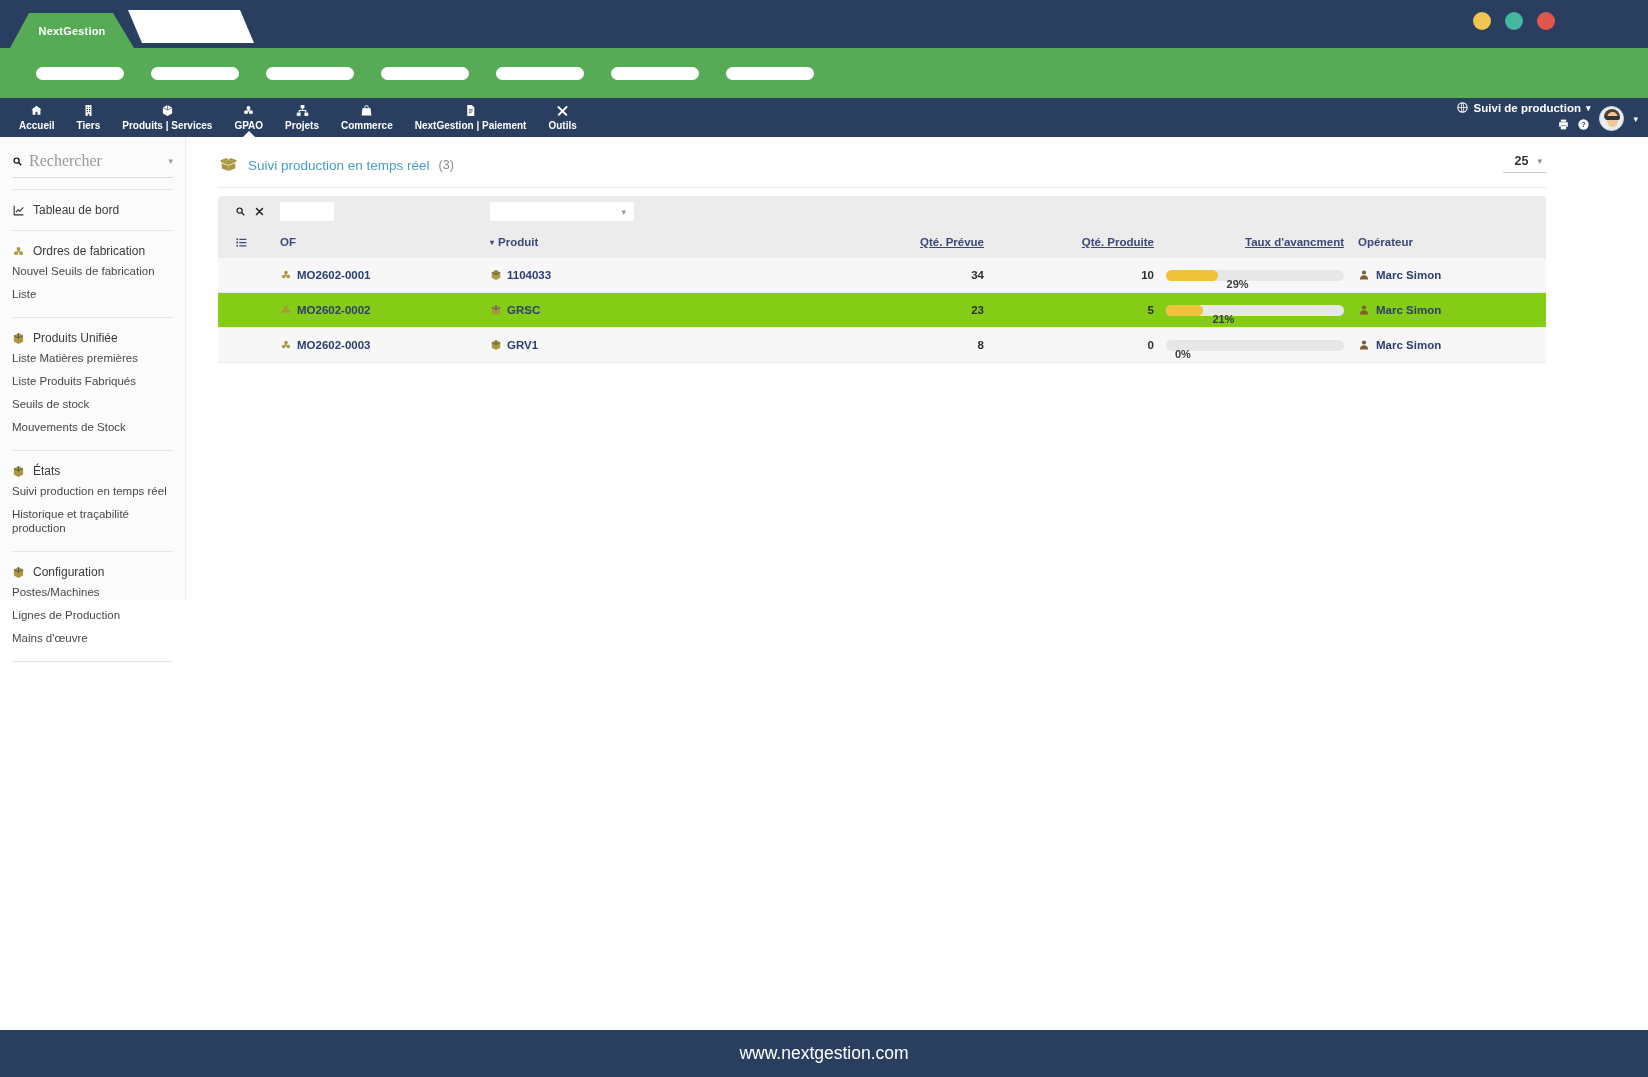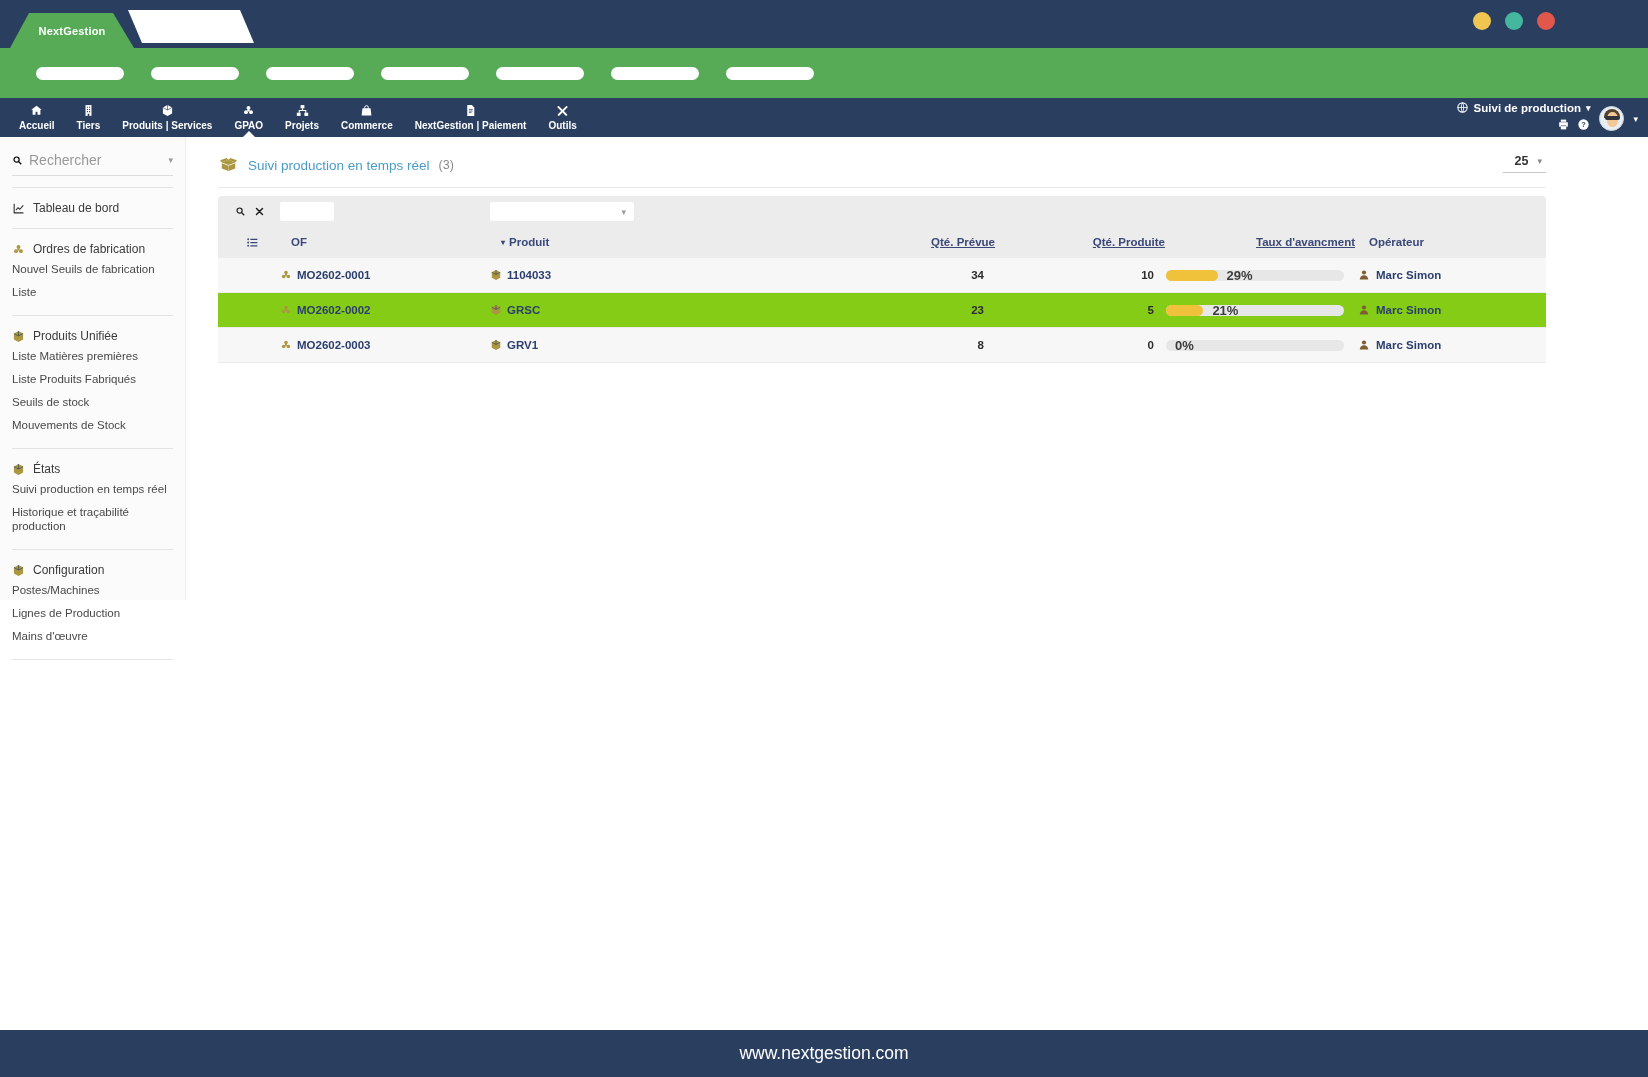--- a/index.html
+++ b/index.html
@@ -57,22 +57,22 @@
   .av-caret{margin-top:13px;}
 
   
   .content{display:flex; height:893px; background:#fff;}
 
   .sidebar{width:186px; min-width:186px; background:#fbfbfb; border-right:1px solid #ededed;
     height:463px; padding-top:15px; font-size:11.5px;}
   .s-search{margin:0 12px; display:flex; align-items:center; gap:6px;
     border-bottom:1px solid #dcdcdc; padding-bottom:7px;}
   .s-search svg{width:11px; height:11px; fill:none; stroke:#777;}
-  .s-search input{border:none; outline:none; background:transparent; font-size:14px;
-    color:#555; width:112px; font-family:Liberation Sans, sans-serif;}
+  .s-search input{border:none; outline:none; background:transparent; font-size:16px;
+    color:#555; width:112px; font-family:Liberation Serif, serif;}
   .s-search input::placeholder{color:#999;}
   .s-search .caret{color:#999; margin-left:auto;}
   .side-divider{height:1px; background:#e4e4e4; margin:11px 12px;}
   .side-head{display:flex; align-items:center; gap:8px; padding:2px 12px; font-size:12px;
     font-weight:normal; color:#3a3a3a; cursor:pointer;}
   .side-head svg{width:13px; height:13px; fill:var(--gold);}
   .side-head.dark svg{fill:#2e2e2e;}
   .side-item{padding:4px 12px 5px; color:#484848; cursor:pointer; line-height:14px;}
 
   .main{flex:1; padding:0 102px 0 32px;}
@@ -94,39 +94,39 @@
   .f-icons{display:flex; align-items:center; gap:8px; padding-left:17px; color:#1d1d1d;}
   .f-icons svg{width:11px; height:11px;}
   .f-icons span{cursor:pointer;}
   .f-input{width:54px; height:19px; border:none; border-radius:2px; margin-left:10px;
     outline:none; background:#fff; font-family:inherit; font-size:11px; padding:0 4px;}
   .f-select{width:144px; height:19px; background:#fff; border-radius:2px; margin-left:10px;
     display:flex; align-items:center; justify-content:flex-end; padding-right:8px;
     cursor:pointer;}
   .f-select .caret{color:#999;}
   .header-row{background:var(--gray-band); height:30px; color:var(--hdr); font-size:11.5px;
-    font-weight:bold;padding-left:11px;}
+    font-weight:bold;}
   .h-list{padding-left:17px;}
   .h-list svg{width:13px; height:13px; fill:var(--hdr); cursor:pointer;}
   .h-of{padding-left:10px; cursor:pointer;}
   .h-prod{padding-left:10px; display:flex; align-items:center; gap:4px; cursor:pointer;}
   .h-prod .caret{color:var(--hdr); font-size:8px;}
   .h-num{text-align:right; padding-right:6px; cursor:pointer;text-decoration:underline;}
   .h-op{padding-left:8px; cursor:pointer;}
   .data-row{height:35px; border-top:1px solid #ececec; background:#84cc16; font-size:11.5px;}
   .data-row.odd{background:#f7f7f7;}
   .table{border-bottom:1px solid #ececec;}
   .link{color:var(--link); font-weight:600; cursor:pointer;}
   .cell-of,.cell-prod{padding-left:10px; display:flex; align-items:center; gap:5px;}
   .cell-of svg,.cell-prod svg{width:12px; height:12px; fill:var(--gold);}
   .num{text-align:right; padding-right:6px; color:#2d2d2d; font-weight:600;}
   .cell-taux{display:flex; justify-content:flex-end; padding-right:6px;}
   .track{width:178px; height:11px; background:#e7e7e7; border-radius:6px; position:relative;}
   .fill{position:absolute; left:0; top:0; height:11px; border-radius:6px; background:var(--yellow);}
-  .plabel{position:absolute; top:1px; font-size:13px; font-weight:bold; color:#3c3c3c;
+  .plabel{position:absolute; top:10px; font-size:11px; font-weight:bold; color:#3c3c3c;
     line-height:9px; white-space:nowrap;}
   .cell-op{padding-left:8px; display:flex; align-items:center; gap:6px;}
   .cell-op svg{width:12px; height:12px; fill:#7d5f33;}
 
   .footer{height:47px; background:var(--navy); display:flex; align-items:center;
     justify-content:center; color:#fff; font-size:17.5px;}
 </style>
 </head>
 <body>
 

